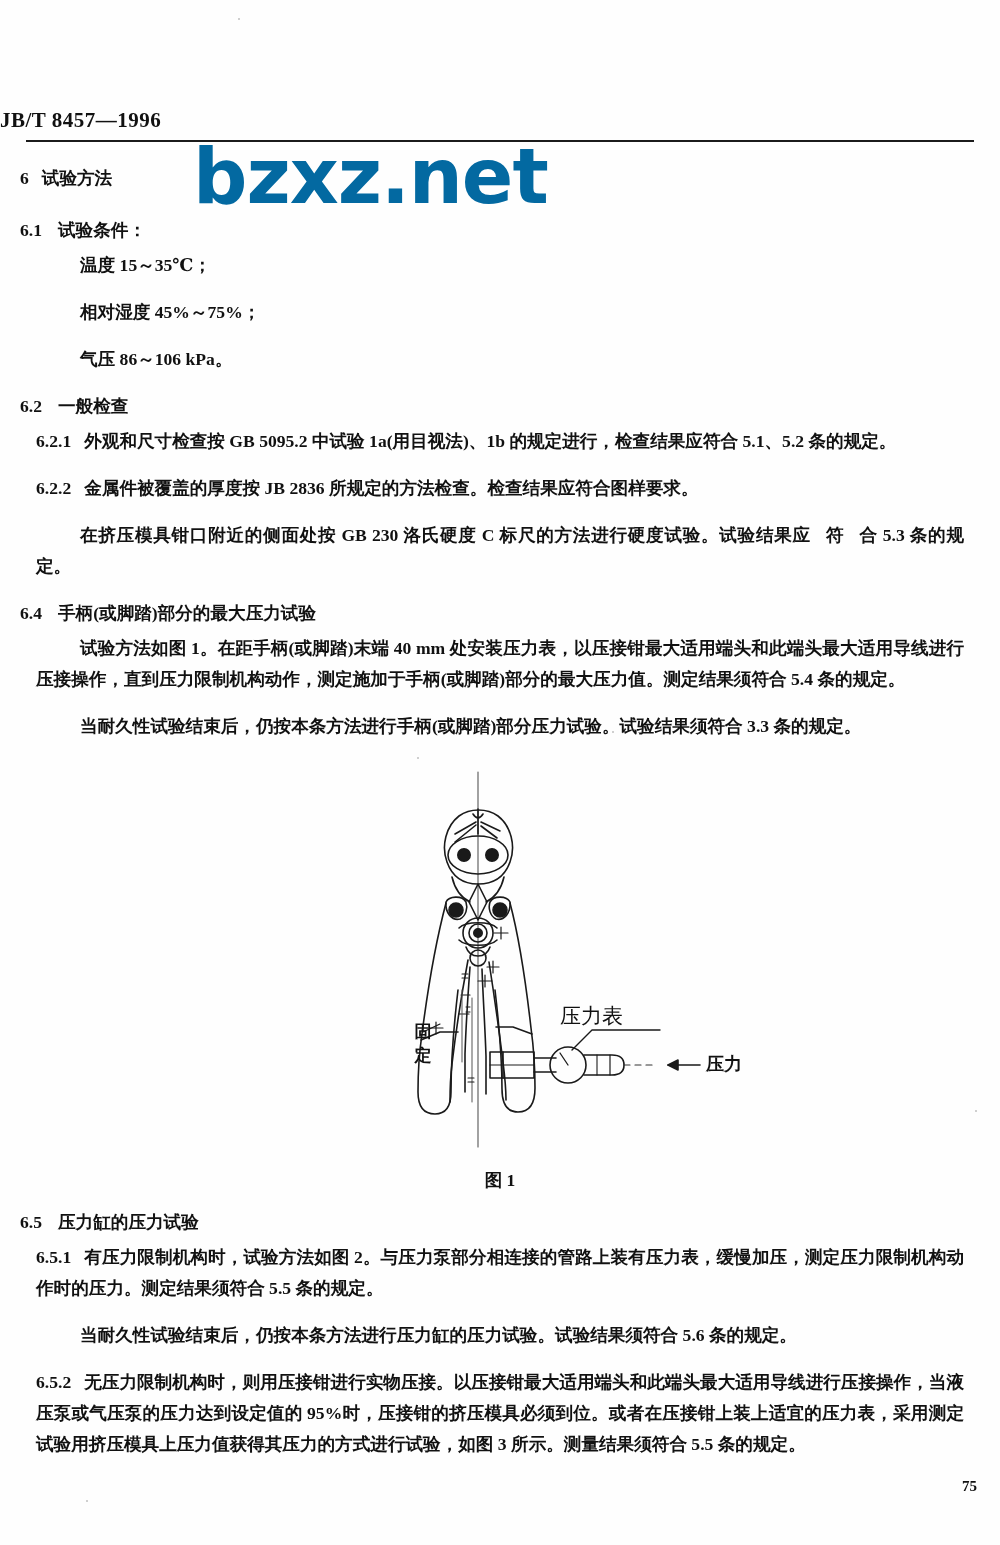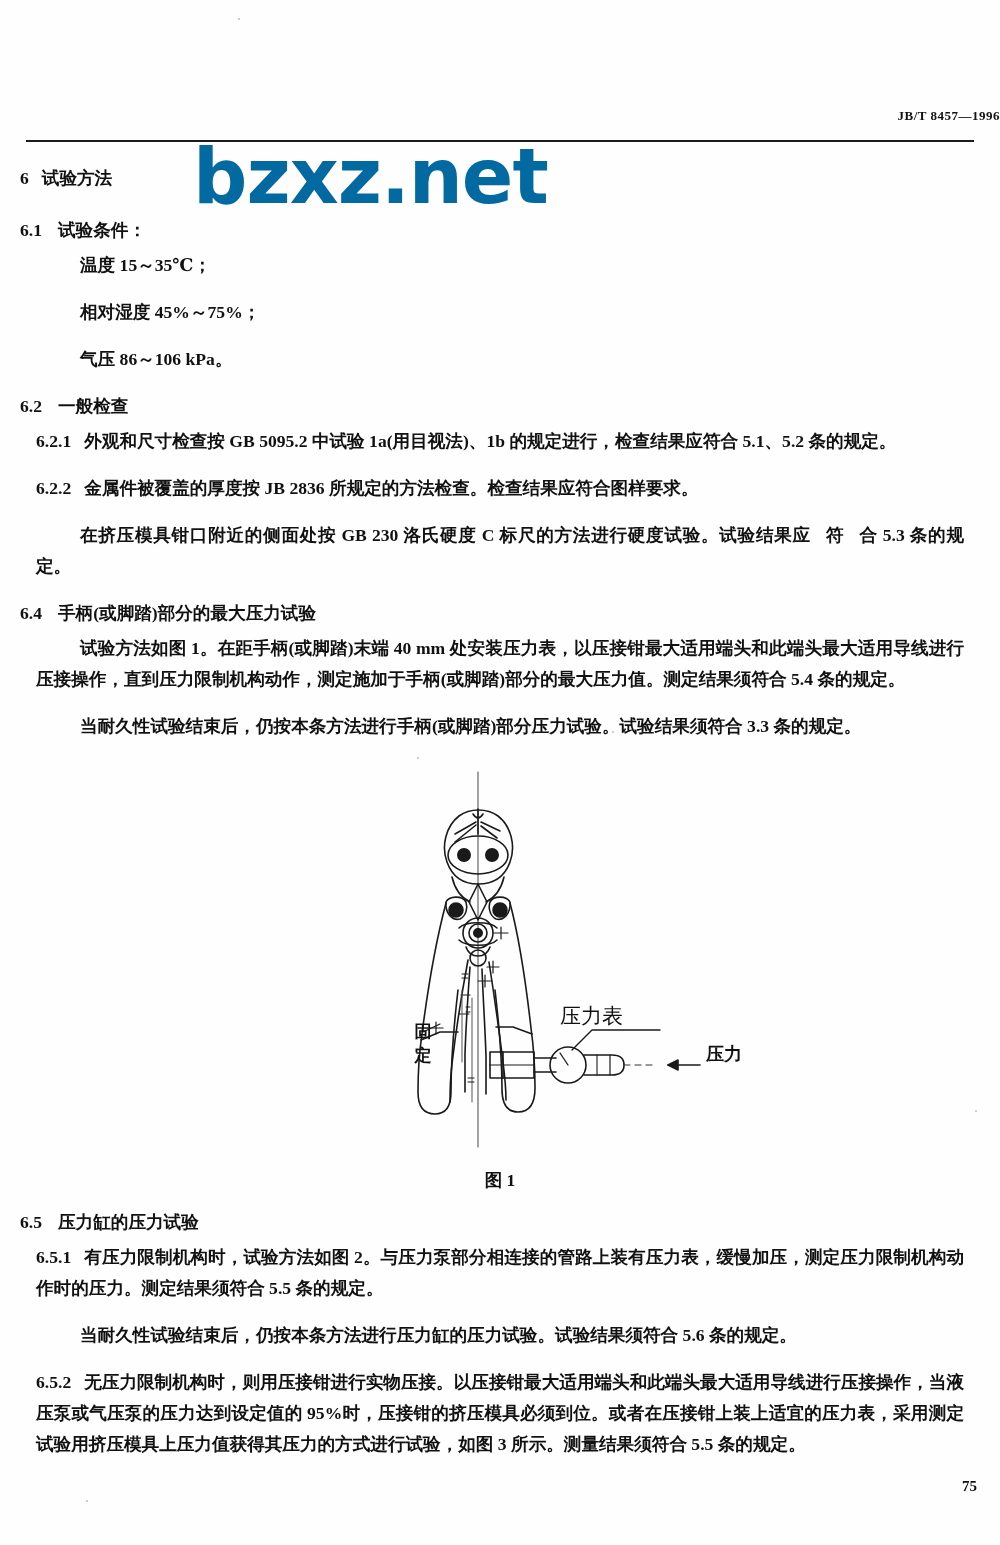--- a/index.html
+++ b/index.html
@@ -33,24 +33,24 @@
     white-space: nowrap;
     z-index: 0;
   }
 
   
   .doc-header {
     position: absolute;
     left: 0;
     top: 108px;
     width: 1000px;
-    text-align: right;
+    text-align: left;
     font-family: "Liberation Serif", "DejaVu Serif", serif;
     font-weight: bold;
-    font-size: 13px;
+    font-size: 21px;
     letter-spacing: 0.5px;
     z-index: 2;
   }
   .header-rule {
     position: absolute;
     left: 26px;
     top: 140px;
     width: 948px;
     height: 0;
     border-top: 2.2px solid #1b1b1b;
@@ -277,21 +277,21 @@
         <path d="M668 303 L 678 298 L 678 308 Z" fill="#1a1a1a" stroke="#1a1a1a"></path>
 
       </g>
     </svg>
 
     
     <div style="position:absolute; left:411px; top:258px; width:24px; font-size:17px; font-weight:bold; line-height:24px; text-align:center;">固定</div>
 
     <div style="position:absolute; left:560px; top:240px; font-size:21px; font-weight:normal;">压力表</div>
 
-    <div style="position:absolute; left:706px; top:280px; font-size:18px; font-weight:bold;">压力</div>
+    <div style="position:absolute; left:706px; top:290px; font-size:18px; font-weight:bold;">压力</div>
   </div>
 
   <div class="fig-caption">图 1</div>
 
   <div class="content" style="top:1207px;">
     <p class="h-sec">
       <span class="num-wide">6.5</span><span>压力缸的压力试验</span>
     </p>
 
     <p class="blk gap-sm">

